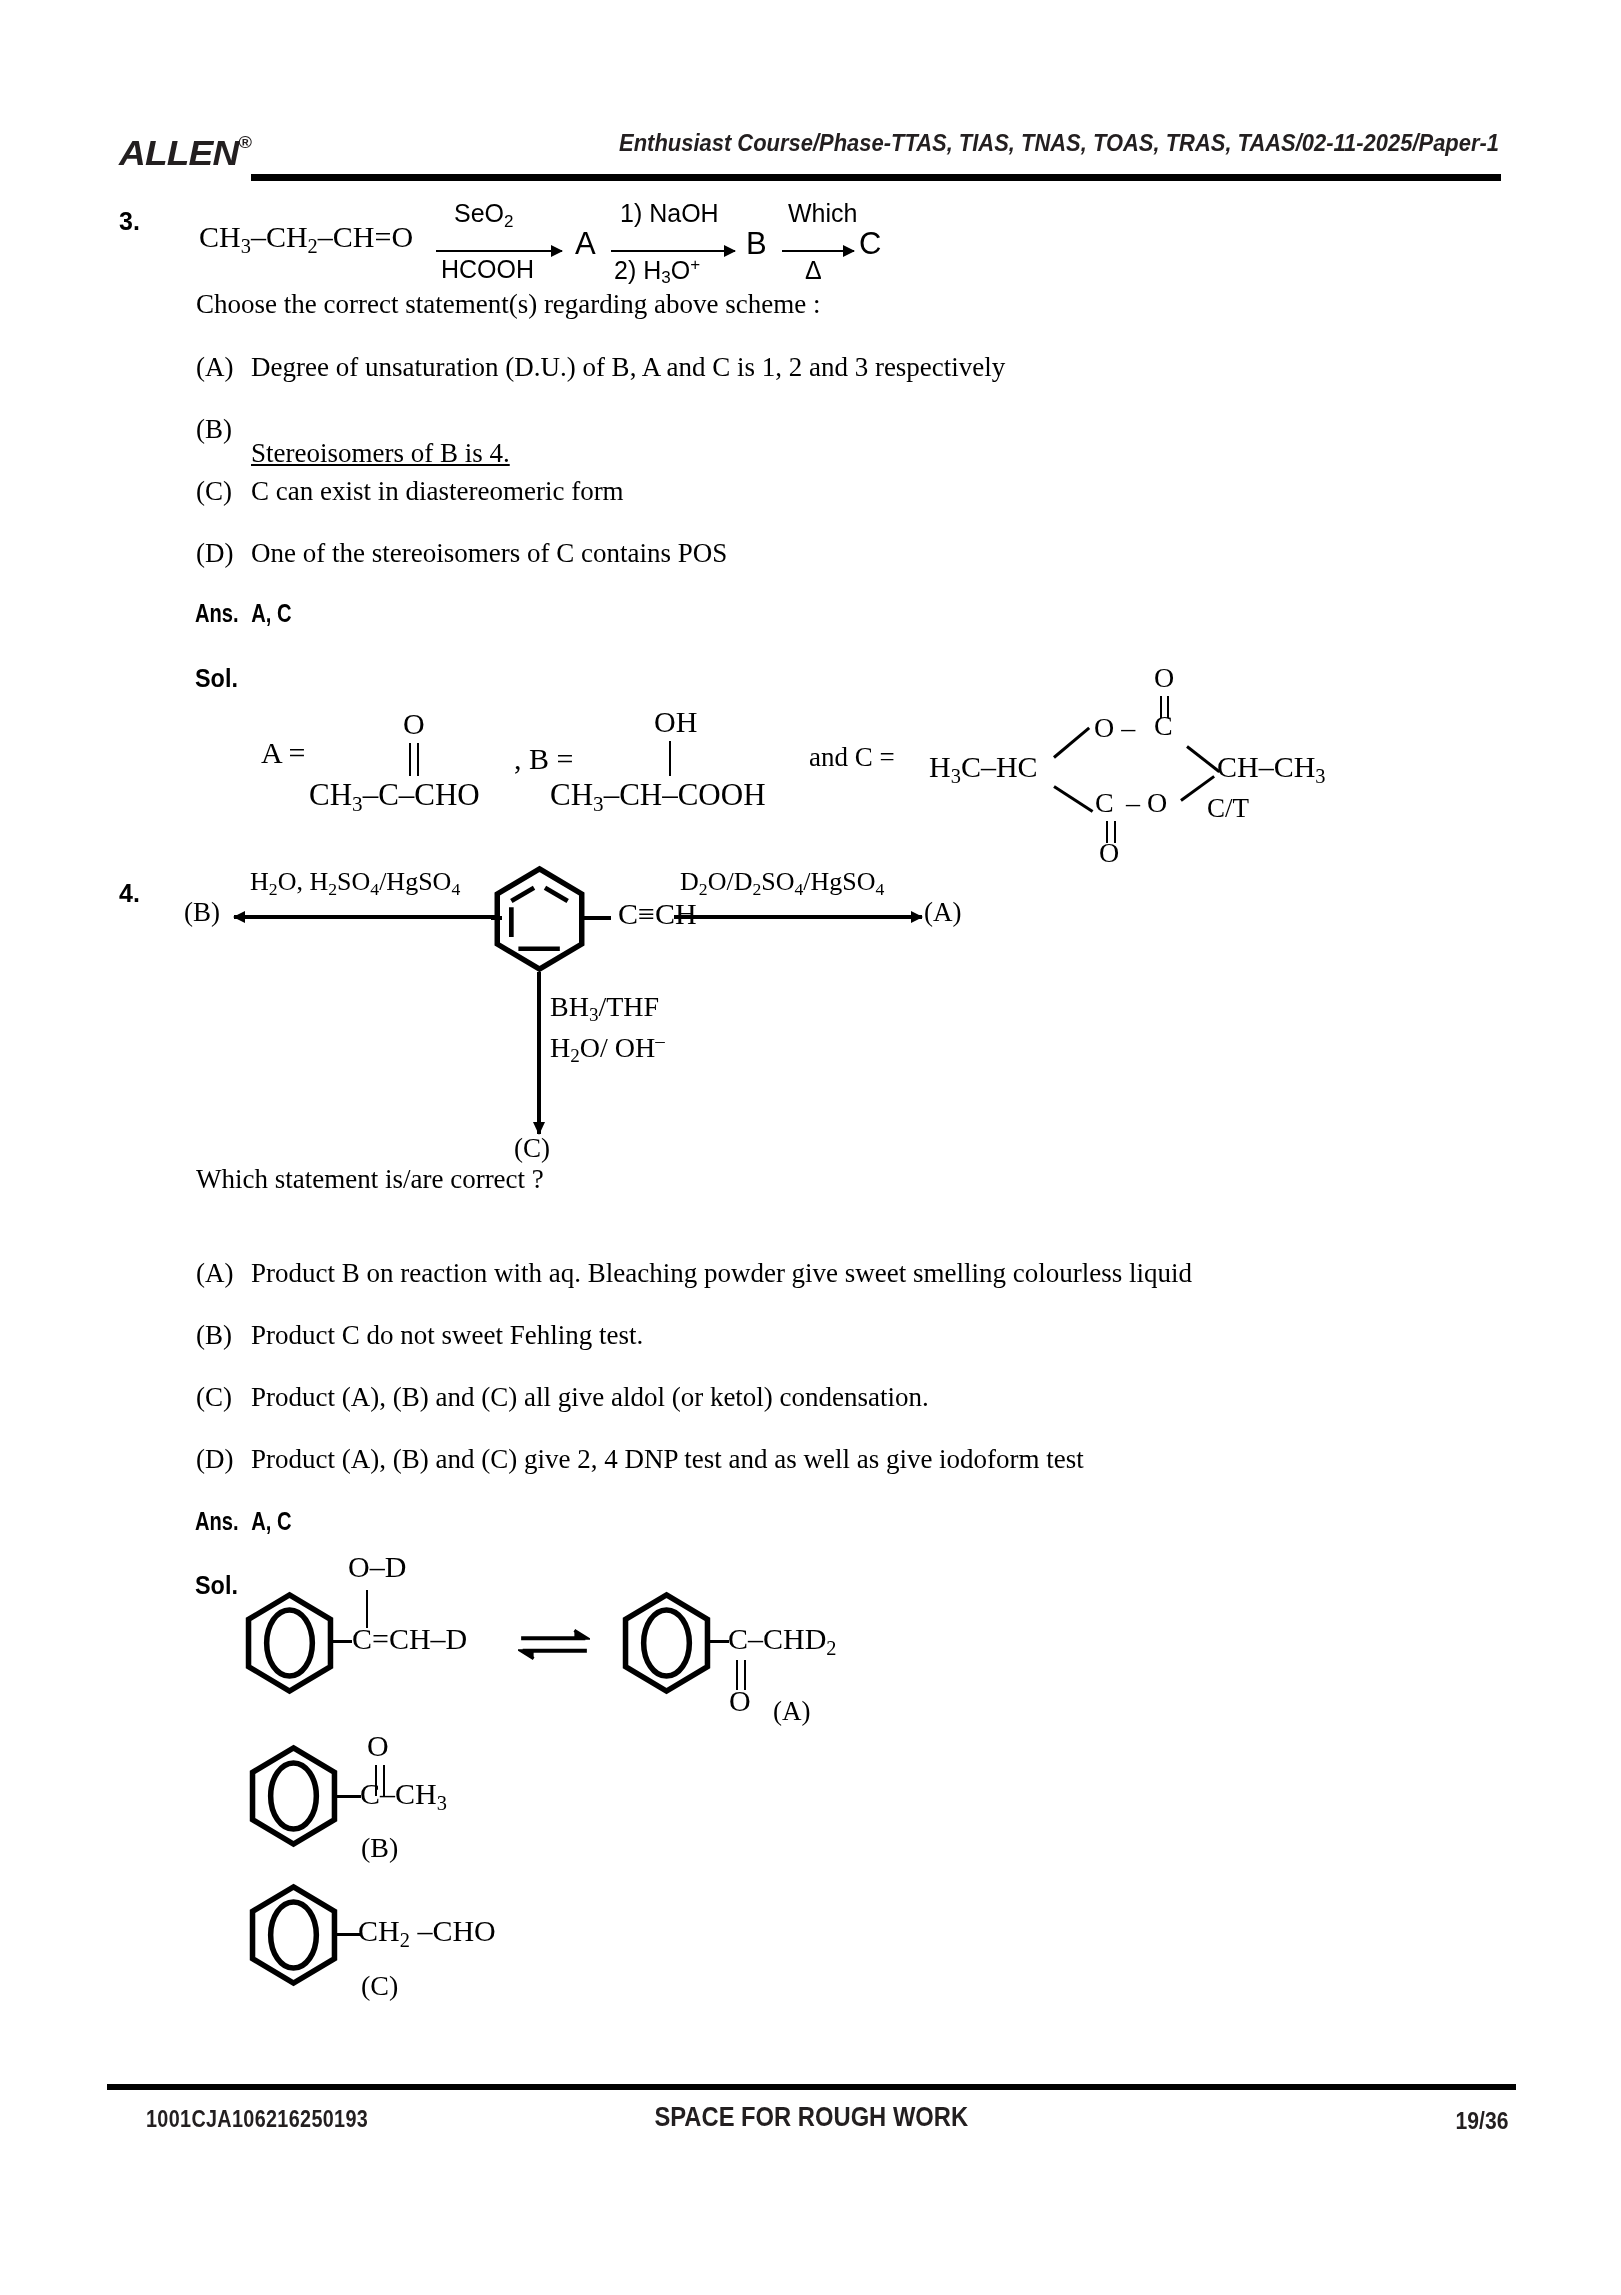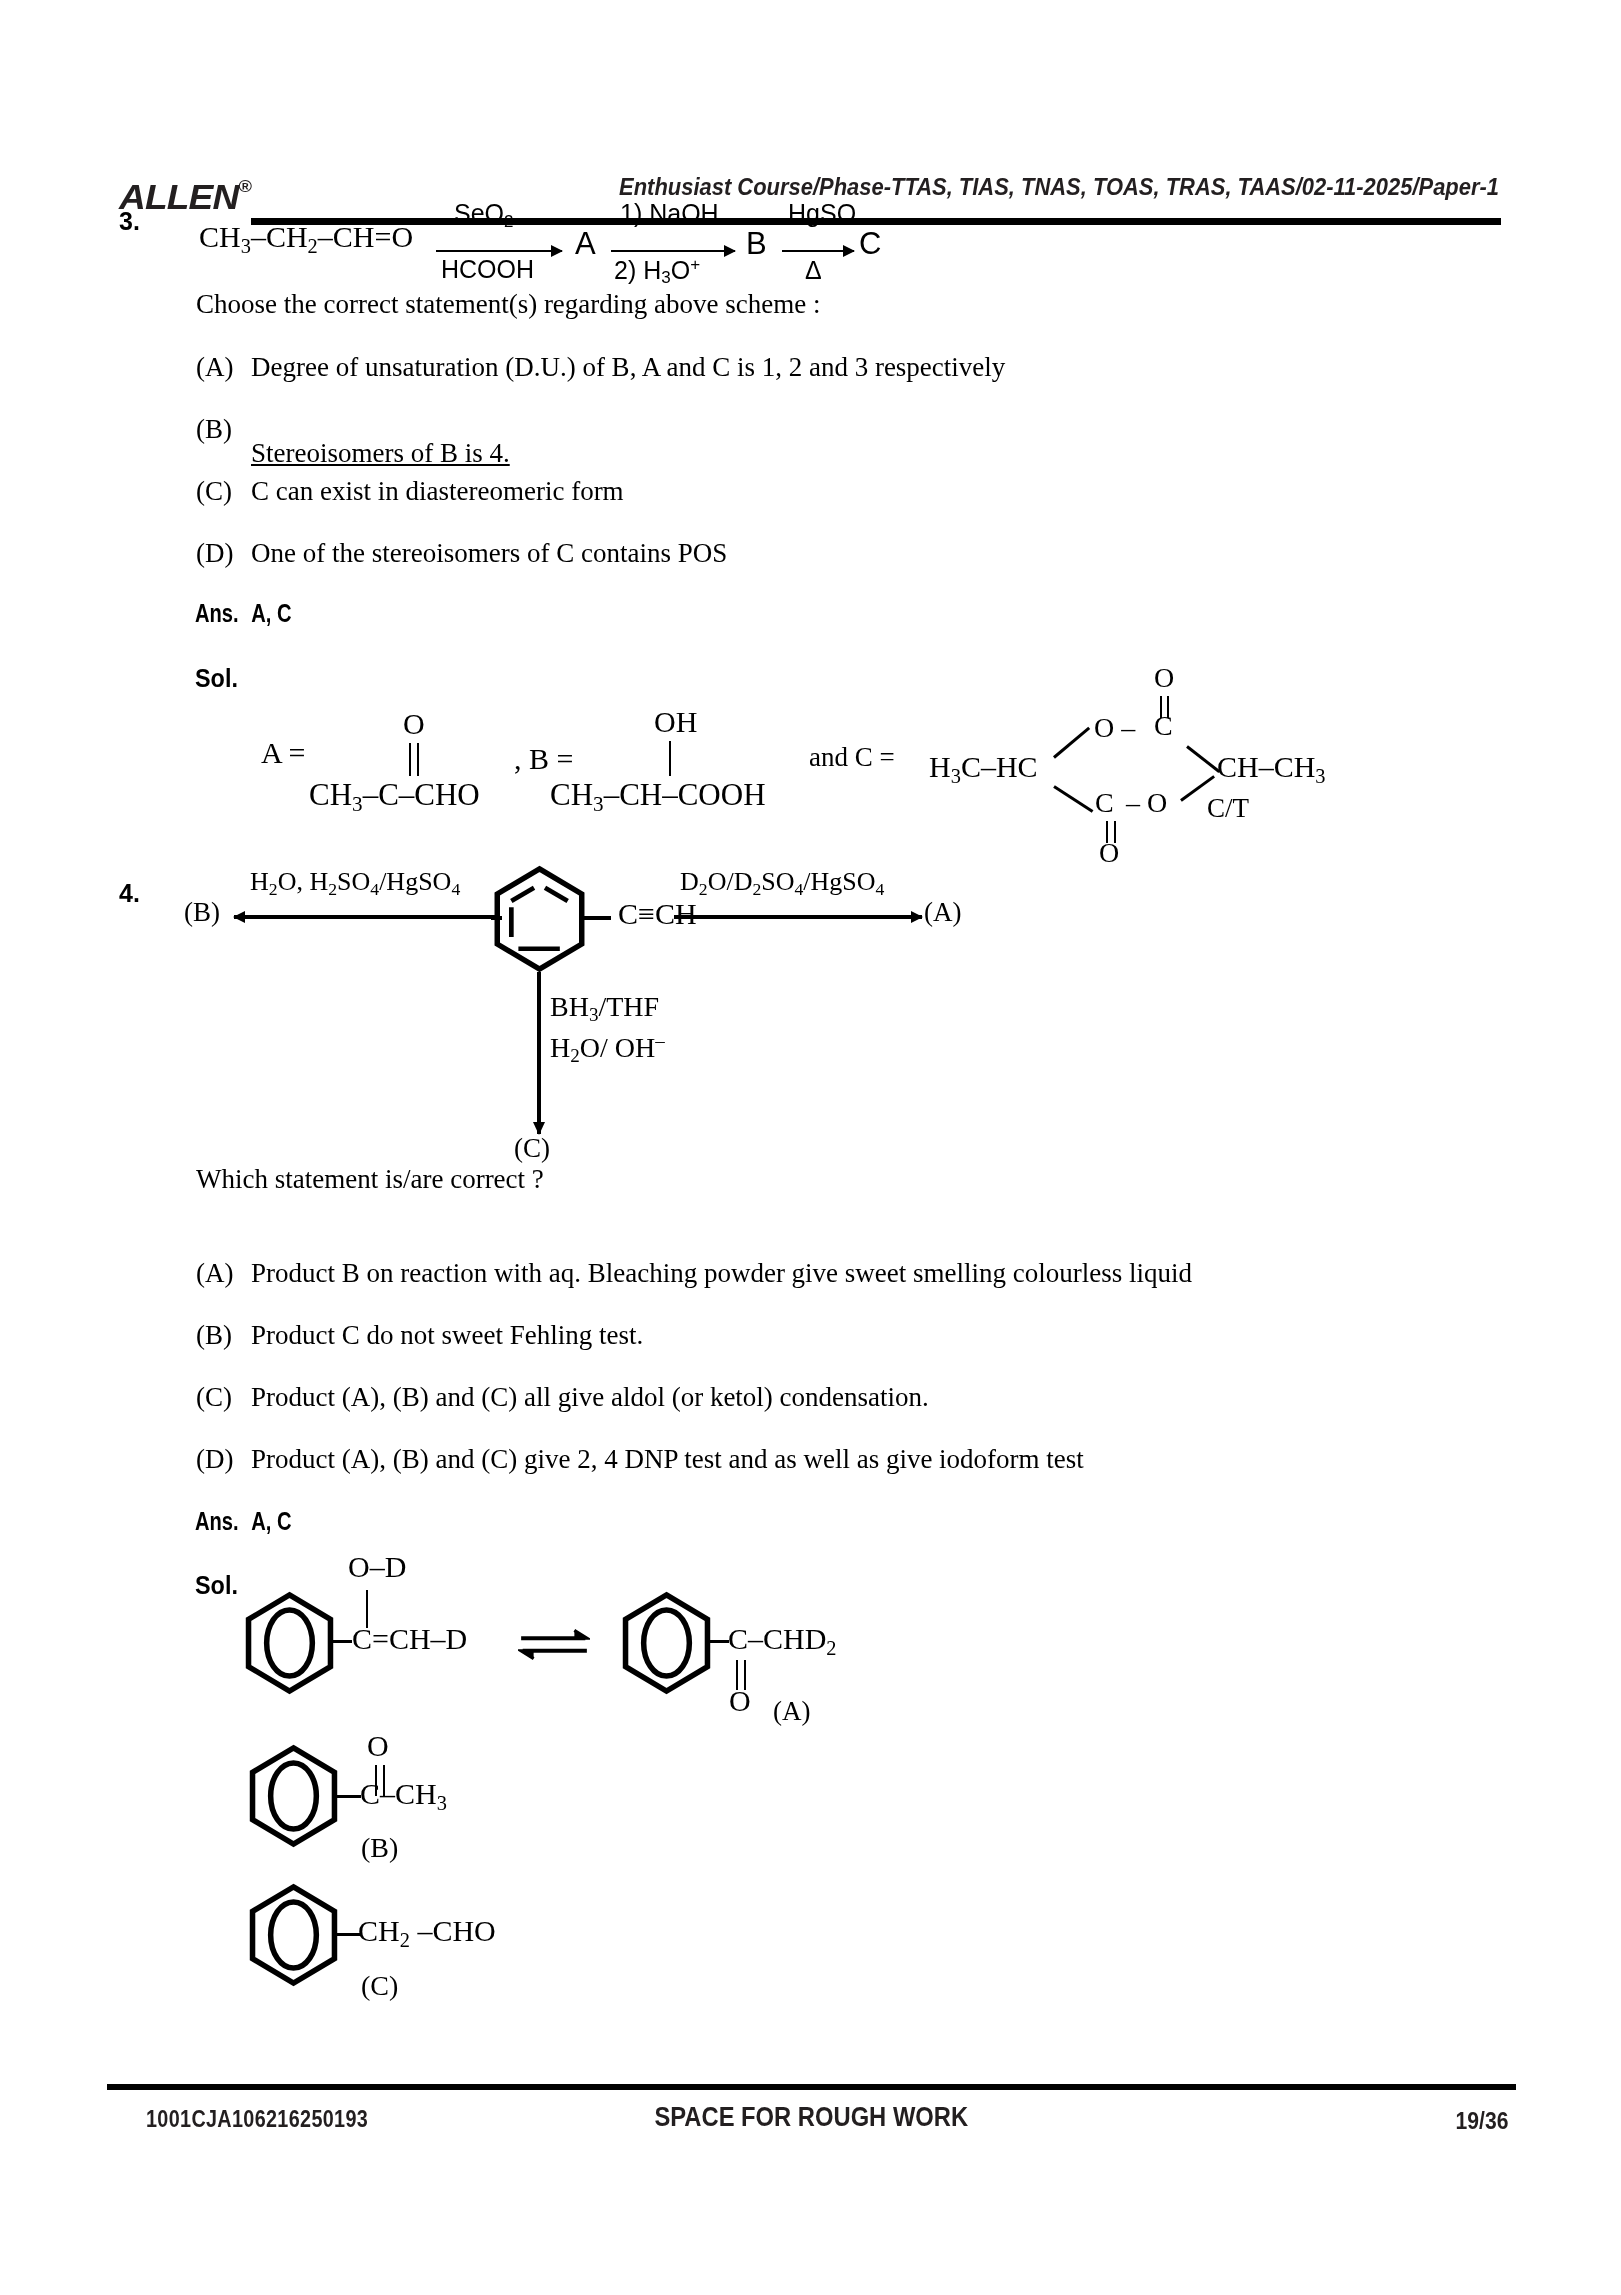--- a/index.html
+++ b/index.html
@@ -3,21 +3,21 @@
 <meta charset="utf-8">
 <style>
   html, body { margin:0; padding:0; background:#ffffff; }
   body {
     width:1622px; height:2295px; position:relative;
     font-family:"Liberation Serif", serif;
     color:#000; overflow:hidden;
   }
 
   
-  #header { position:absolute; left:0; top:0; width:1622px; height:188px;margin-top:44px; }
+  #header { position:absolute; left:0; top:0; width:1622px; height:188px; }
   #allen-logo {
     position:absolute; left:119px; top:132px;
     font-family:"Liberation Sans", sans-serif;
     font-weight:bold; font-style:italic;
     font-size:35px; letter-spacing:-0.8px;
     color:#231f20; transform:scaleX(1.06); transform-origin:left center;
   }
   #allen-reg { font-size:17.3px; vertical-align:17.3px; font-style:normal; letter-spacing:0; }
   #header-title {
     position:absolute; left:502px; top:130px; width:997px;
@@ -128,21 +128,21 @@
   <div class="chem" style="left:441px; top:255px; font-size:25px; font-family:'Liberation Sans',sans-serif;">HCOOH</div>
 
   <div class="chem" style="left:575px; top:226px; font-size:31px; font-family:'Liberation Sans',sans-serif;">A</div>
 
   <div class="chem" style="left:620px; top:199px; font-size:25px; font-family:'Liberation Sans',sans-serif;">1) NaOH</div>
   <div class="hline arrow-r" style="left:611px; top:250px; width:124px;"></div>
   <div class="chem" style="left:614px; top:255px; font-size:25px; font-family:'Liberation Sans',sans-serif;">2) H<span class="sub">3</span>O<span class="sup">+</span></div>
 
   <div class="chem" style="left:746px; top:226px; font-size:31px; font-family:'Liberation Sans',sans-serif;">B</div>
 
-  <div class="chem" style="left:788px; top:199px; font-size:25px; font-family:'Liberation Sans',sans-serif;">HgSO</div>
+  <div class="chem" style="left:788px; top:199px; font-size:25px; font-family:'Liberation Sans',sans-serif;">Which</div>
   <div class="hline arrow-r" style="left:782px; top:250px; width:72px;"></div>
   <div class="chem" style="left:805px; top:256px; font-size:25px; font-family:'Liberation Sans',sans-serif;">Δ</div>
 
   <div class="chem" style="left:859px; top:226px; font-size:31px; font-family:'Liberation Sans',sans-serif;">C</div>
 </div>
 
 <div class="body-text" style="left:196px; top:289px;">Choose the correct statement(s) regarding above scheme :</div>
 
 <div class="opt-letter" style="left:196px; top:352px;">(A)</div>
 <div class="body-text" style="left:251px; top:352px;">Degree of unsaturation (D.U.) of B, A and C is 1, 2 and 3 respectively</div>

